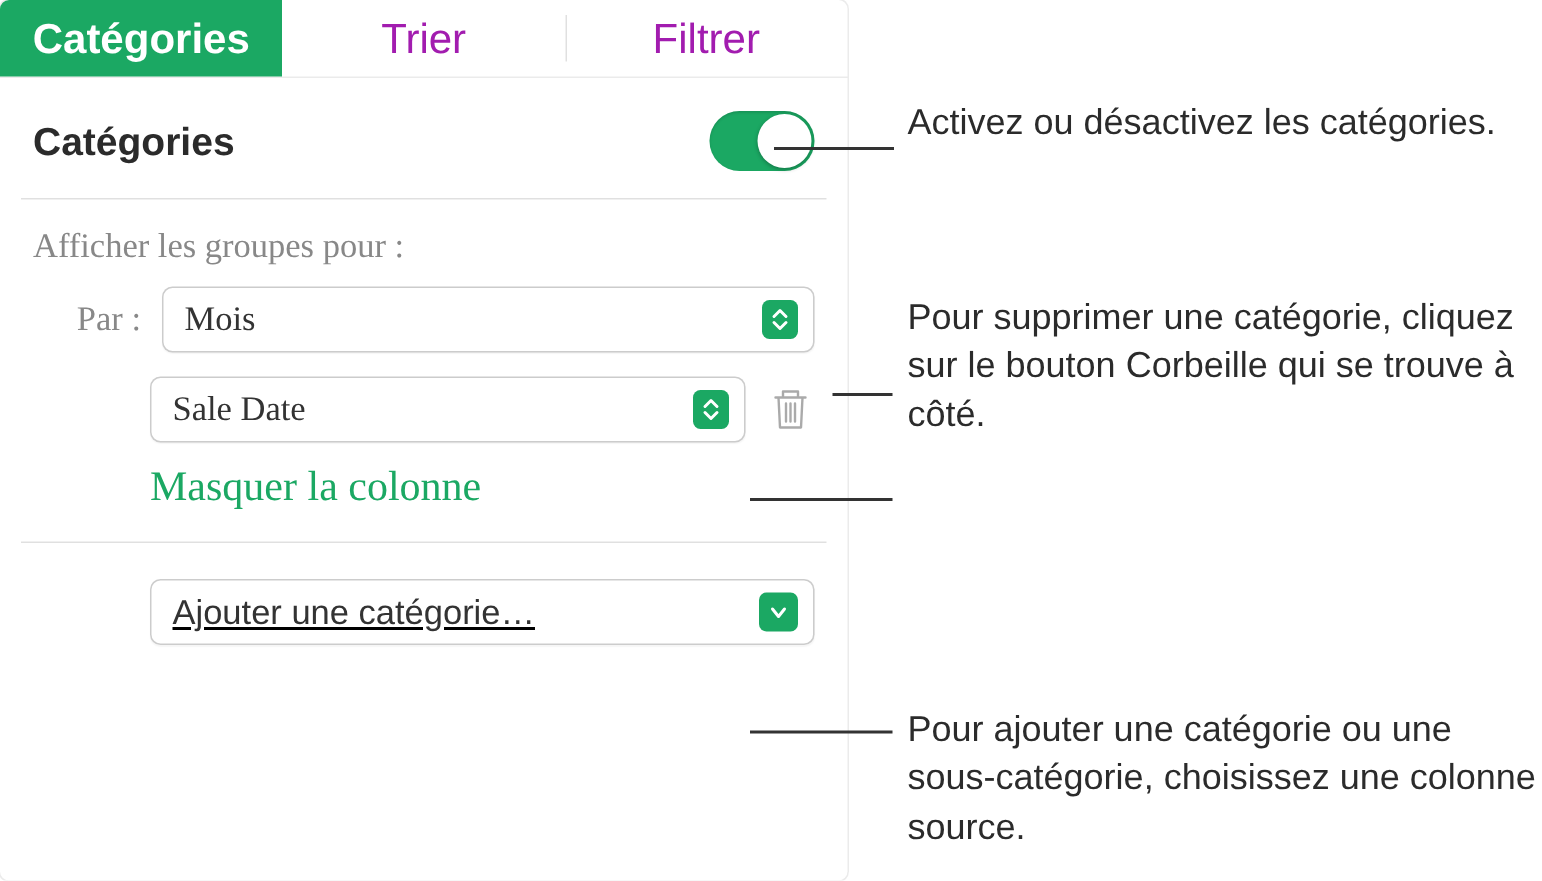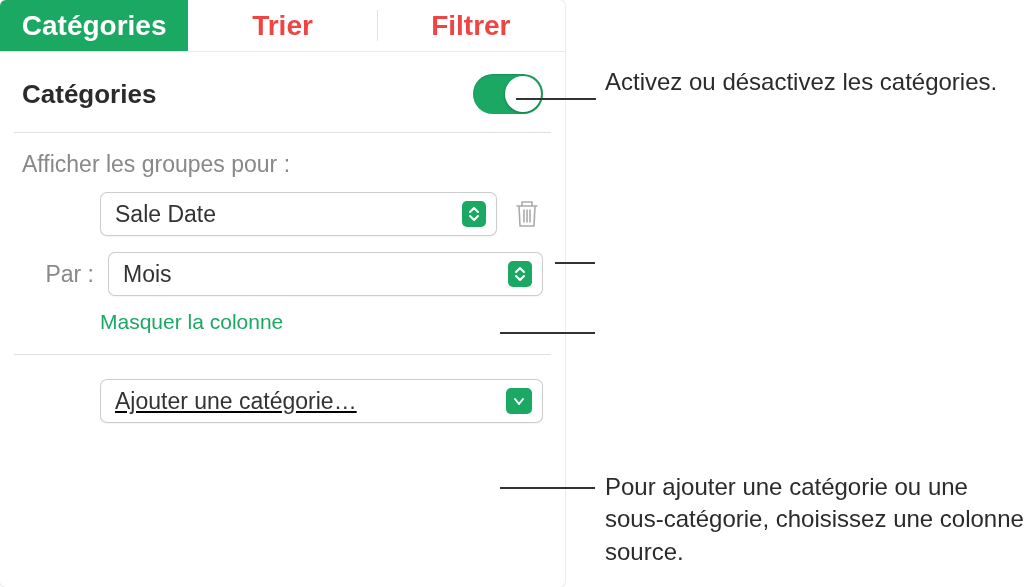--- a/index.html
+++ b/index.html
@@ -36,22 +36,22 @@
       height: 52px;
       border-bottom: 1px solid rgba(0,0,0,0.08);
     }
 
     .tab {
       flex: 1;
       display: flex;
       align-items: center;
       justify-content: center;
       font-size: 28px;
-      font-weight: 700;
-      color: #ef4444;
+      font-weight: 400;
+      color: #a21caf;
       position: relative;
       cursor: pointer;
     }
 
     .tab + .tab::before {
       content: "";
       position: absolute;
       left: 0;
       top: 10px;
       bottom: 10px;
@@ -107,20 +107,21 @@
 
     .divider {
       height: 1px;
       background: rgba(0,0,0,0.12);
       margin: 0 14px;
     }
 
     
     .section {
       padding: 18px 22px 4px 22px;
+      font-family: Liberation Serif, serif;
     }
 
     .section-title {
       font-size: 23px;
       color: #888;
       margin-bottom: 14px;
     }
 
     .field-row {
       display: flex;
@@ -175,21 +176,21 @@
 
     .trash-btn {
       width: 32px;
       height: 36px;
       cursor: pointer;
       opacity: 0.55;
       flex-shrink: 0;
     }
 
     .link-text {
-      font-size: 21px;
+      font-size: 28px;
       color: #1ba863;
       cursor: pointer;
       padding-left: 78px;
       margin-top: -2px;
       margin-bottom: 16px;
     }
 
     .add-row {
       padding: 24px 22px 18px 22px;
     }
@@ -236,51 +237,51 @@
       <div class="header-title">Catégories</div>
       <div class="toggle">
         <div class="toggle-knob"></div>
       </div>
     </div>
 
     <div class="divider"></div>
 
     <div class="section">
       <div class="section-title">Afficher les groupes pour :</div>
+
+      <div class="field-row field-indent" style="padding-left: 0; margin-left: 78px;">
+        <div class="field-label" style="min-width:auto; margin-left:-62px; width:56px;">Par :</div>
+        <div class="select-box">
+          <span>Mois</span>
+          <span class="select-arrow">
+            <svg width="14" height="18" viewBox="0 0 14 18">
+              <path d="M3 7 L7 3 L11 7" stroke="#fff" stroke-width="2" fill="none" stroke-linecap="round" stroke-linejoin="round"></path>
+              <path d="M3 11 L7 15 L11 11" stroke="#fff" stroke-width="2" fill="none" stroke-linecap="round" stroke-linejoin="round"></path>
+            </svg>
+          </span>
+        </div>
+      </div>
 
       <div class="field-row field-indent">
         <div class="select-box">
           <span>Sale Date</span>
           <span class="select-arrow">
             <svg width="14" height="18" viewBox="0 0 14 18">
               <path d="M3 7 L7 3 L11 7" stroke="#fff" stroke-width="2" fill="none" stroke-linecap="round" stroke-linejoin="round"></path>
               <path d="M3 11 L7 15 L11 11" stroke="#fff" stroke-width="2" fill="none" stroke-linecap="round" stroke-linejoin="round"></path>
             </svg>
           </span>
         </div>
         <div class="trash-btn">
           <svg width="32" height="36" viewBox="0 0 32 36">
             <path d="M6 10 L26 10 M11 10 L11 6 L21 6 L21 10 M8 10 L9 30 L23 30 L24 10 M13 14 L13 26 M16 14 L16 26 M19 14 L19 26" stroke="#666" stroke-width="1.6" fill="none" stroke-linecap="round" stroke-linejoin="round"></path>
           </svg>
         </div>
       </div>
 
-      <div class="field-row field-indent" style="padding-left: 0; margin-left: 78px;">
-        <div class="field-label" style="min-width:auto; margin-left:-62px; width:56px;">Par :</div>
-        <div class="select-box">
-          <span>Mois</span>
-          <span class="select-arrow">
-            <svg width="14" height="18" viewBox="0 0 14 18">
-              <path d="M3 7 L7 3 L11 7" stroke="#fff" stroke-width="2" fill="none" stroke-linecap="round" stroke-linejoin="round"></path>
-              <path d="M3 11 L7 15 L11 11" stroke="#fff" stroke-width="2" fill="none" stroke-linecap="round" stroke-linejoin="round"></path>
-            </svg>
-          </span>
-        </div>
-      </div>
-
       <div class="link-text">Masquer la colonne</div>
     </div>
 
     <div class="divider"></div>
 
     <div class="add-row">
       <div class="field-row field-indent" style="margin-bottom:0;">
         <div class="select-box">
           <span>Ajouter une catégorie…</span>
           <span class="select-arrow single">
@@ -293,20 +294,21 @@
     </div>
 
   </div>
 
   <div class="callouts">
 
     <div class="callout-line" style="left:-49px; top:98px; width:80px;"></div>
     <div class="callout" style="left:40px; top:66px;">Activez ou désactivez les catégories.</div>
 
     <div class="callout-line" style="left:-10px; top:262px; width:40px;"></div>
+    <div class="callout" style="left:40px; top:196px;">Pour supprimer une catégorie, cliquez sur le bouton Corbeille qui se trouve à côté.</div>
 
     <div class="callout-line" style="left:-65px; top:332px; width:95px;"></div>
 
     <div class="callout-line" style="left:-65px; top:487px; width:95px;"></div>
     <div class="callout" style="left:40px; top:471px; width:420px;">Pour ajouter une catégorie ou une sous-catégorie, choisissez une colonne source.</div>
 
   </div>
 </div>
 
 </body></html>

